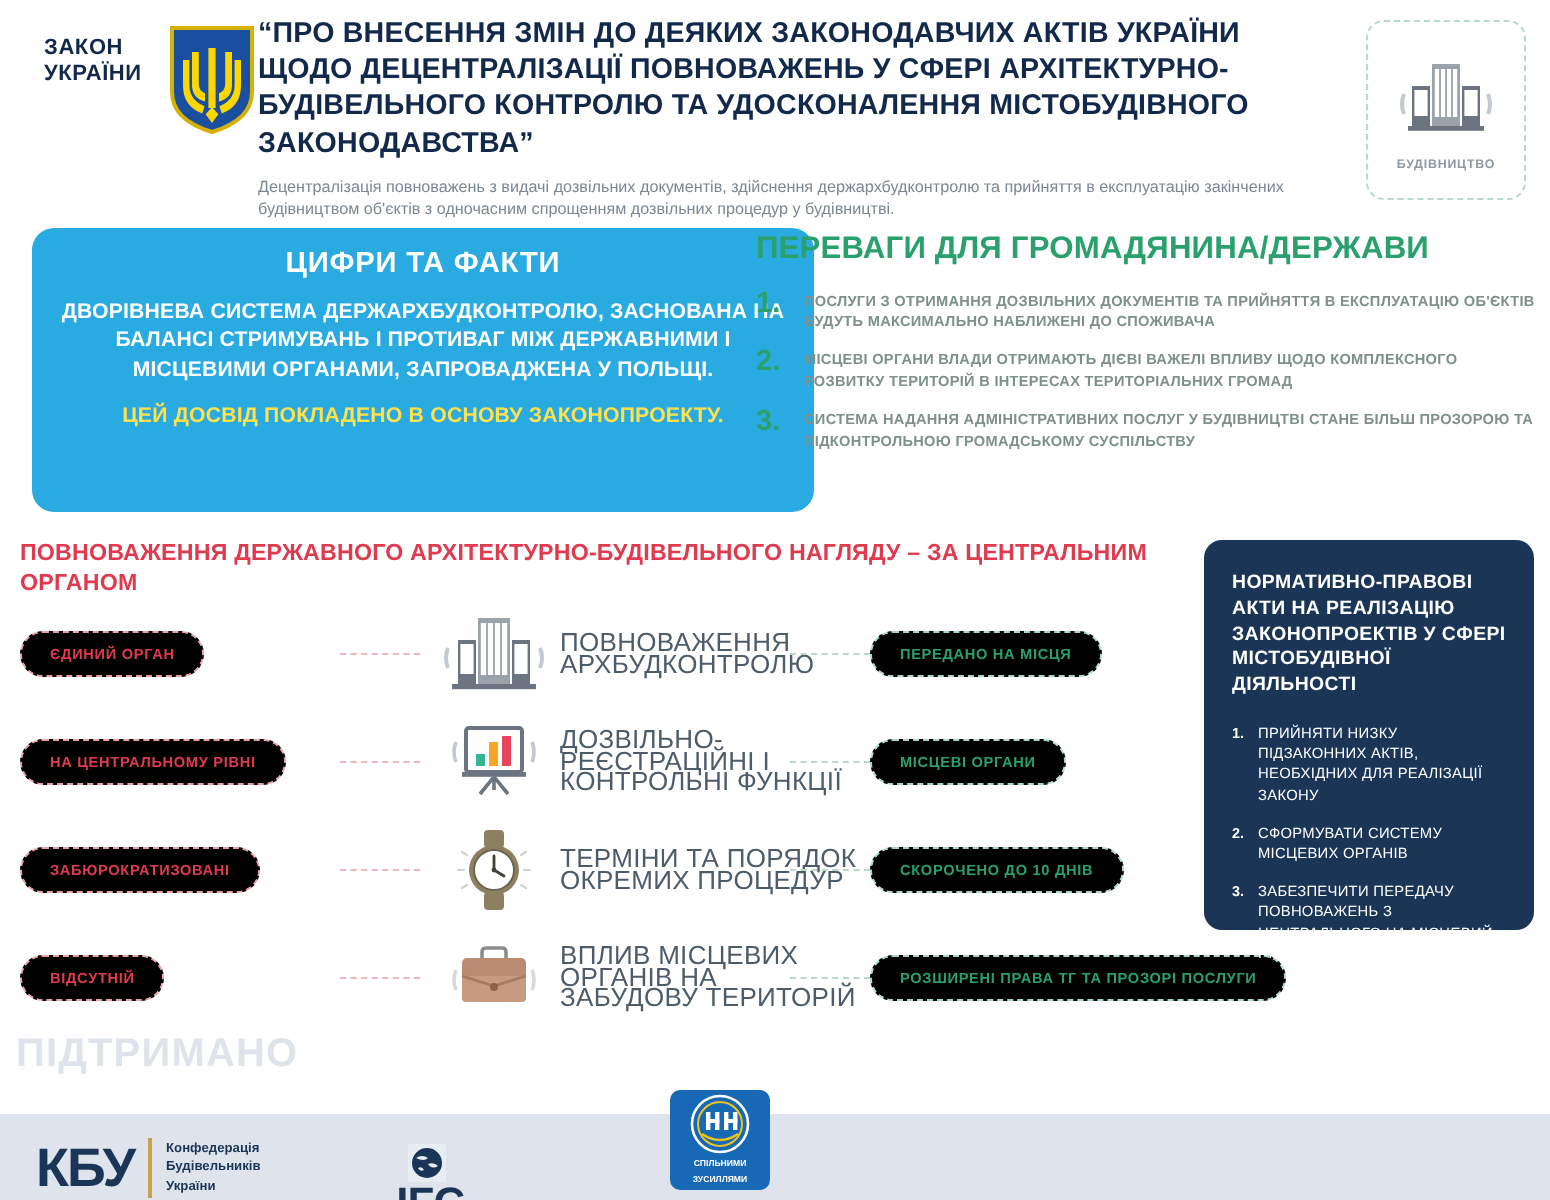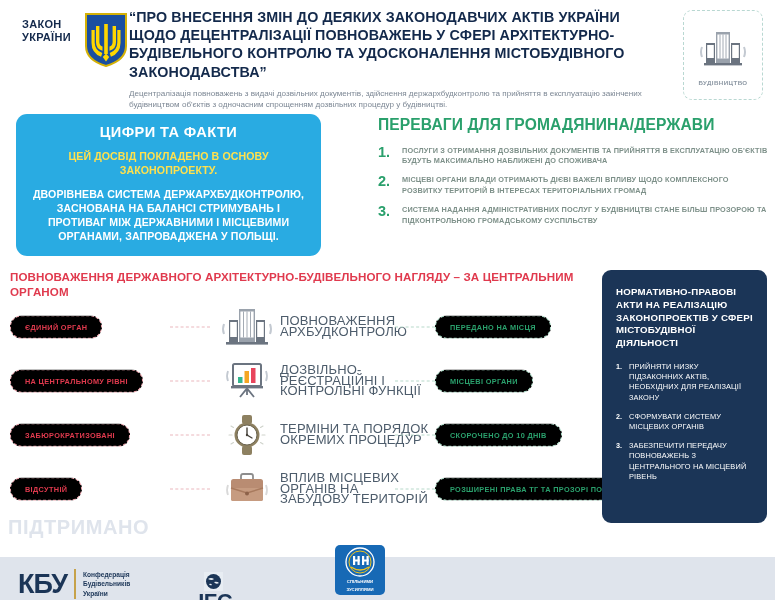--- a/index.html
+++ b/index.html
@@ -34,21 +34,21 @@
     border:1px dashed #b9d8d2; border-radius:9px; background:#fff;
     display:flex; flex-direction:column; align-items:center; justify-content:center;
   }
   .bud-card .icon { width:46px; height:46px; }
   .bud-label {
     margin-top:8px; font-size:6.2px; font-weight:bold; color:#8d98a4; letter-spacing:.4px;
   }
 
   
   .facts {
-    position:absolute; left:16px; top:114px; width:305px; height:142px;
+    position:absolute; left:16px; top:114px; width:391px; height:142px;
     background:#29ABE2; border-radius:11px; padding:10px 12px 8px;
     text-align:center; color:#fff;
   }
   .facts-title { font-size:14.6px; font-weight:bold; letter-spacing:.4px; }
   .facts-body {
     margin-top:9px; font-size:10.6px; line-height:14.3px; font-weight:bold; letter-spacing:.1px;
   }
   .facts-accent { color:#ffe14d; }
 
   
@@ -96,21 +96,21 @@
     position:absolute; left:210px; top:50%; transform:translateY(-50%);
     width:54px; height:46px; display:flex; align-items:center; justify-content:center;
   }
   .row-label {
     position:absolute; left:270px; top:50%; transform:translateY(-50%);
     width:150px; color:#4d5c6b; font-size:13px; line-height:10.6px; letter-spacing:.15px;
   }
 
   
   .navy {
-    position:absolute; left:602px; top:270px; width:165px; height:253px;
+    position:absolute; left:602px; top:270px; width:165px; height:195px;
     background:#1b3557; border-radius:9px; padding:16px 14px; color:#fff;
   }
   .navy-title { font-size:9.7px; font-weight:bold; line-height:12.8px; letter-spacing:.2px; }
   .navy-list { margin-top:12px; }
   .navy-item { display:flex; margin-bottom:9px; }
   .navy-num { flex:0 0 13px; font-size:7.2px; font-weight:bold; line-height:10.2px; }
   .navy-text { font-size:7.4px; line-height:10.2px; letter-spacing:.15px; }
 
   
   .supported {
@@ -190,22 +190,22 @@
           <path d="M2 22 q-2 5 0 10" stroke="#c3c9d1" stroke-width="2" fill="none"></path>
           <path d="M44 22 q2 5 0 10" stroke="#c3c9d1" stroke-width="2" fill="none"></path>
         </svg>
       </div>
       <div class="bud-label">БУДІВНИЦТВО</div>
     </div>
   </div>
 
   <div class="facts">
     <div class="facts-title">ЦИФРИ ТА ФАКТИ</div>
+    <div class="facts-body">ДВОРІВНЕВА СИСТЕМА ДЕРЖАРХБУДКОНТРОЛЮ, ЗАСНОВАНА НА БАЛАНСІ СТРИМУВАНЬ І ПРОТИВАГ МІЖ ДЕРЖАВНИМИ І МІСЦЕВИМИ ОРГАНАМИ, ЗАПРОВАДЖЕНА У ПОЛЬЩІ.</div>
     <div class="facts-body facts-accent">ЦЕЙ ДОСВІД ПОКЛАДЕНО В ОСНОВУ ЗАКОНОПРОЕКТУ.</div>
-    <div class="facts-body">ДВОРІВНЕВА СИСТЕМА ДЕРЖАРХБУДКОНТРОЛЮ, ЗАСНОВАНА НА БАЛАНСІ СТРИМУВАНЬ І ПРОТИВАГ МІЖ ДЕРЖАВНИМИ І МІСЦЕВИМИ ОРГАНАМИ, ЗАПРОВАДЖЕНА У ПОЛЬЩІ.</div>
   </div>
 
   <div class="benefits">
     <div class="benefits-title">ПЕРЕВАГИ ДЛЯ ГРОМАДЯНИНА/ДЕРЖАВИ</div>
     <div class="benefit-list">
       <div class="benefit-item">
         <div class="benefit-num">1.</div>
         <div class="benefit-text">ПОСЛУГИ З ОТРИМАННЯ ДОЗВІЛЬНИХ ДОКУМЕНТІВ ТА ПРИЙНЯТТЯ В ЕКСПЛУАТАЦІЮ ОБ'ЄКТІВ БУДУТЬ МАКСИМАЛЬНО НАБЛИЖЕНІ ДО СПОЖИВАЧА</div>
       </div>
       <div class="benefit-item">

